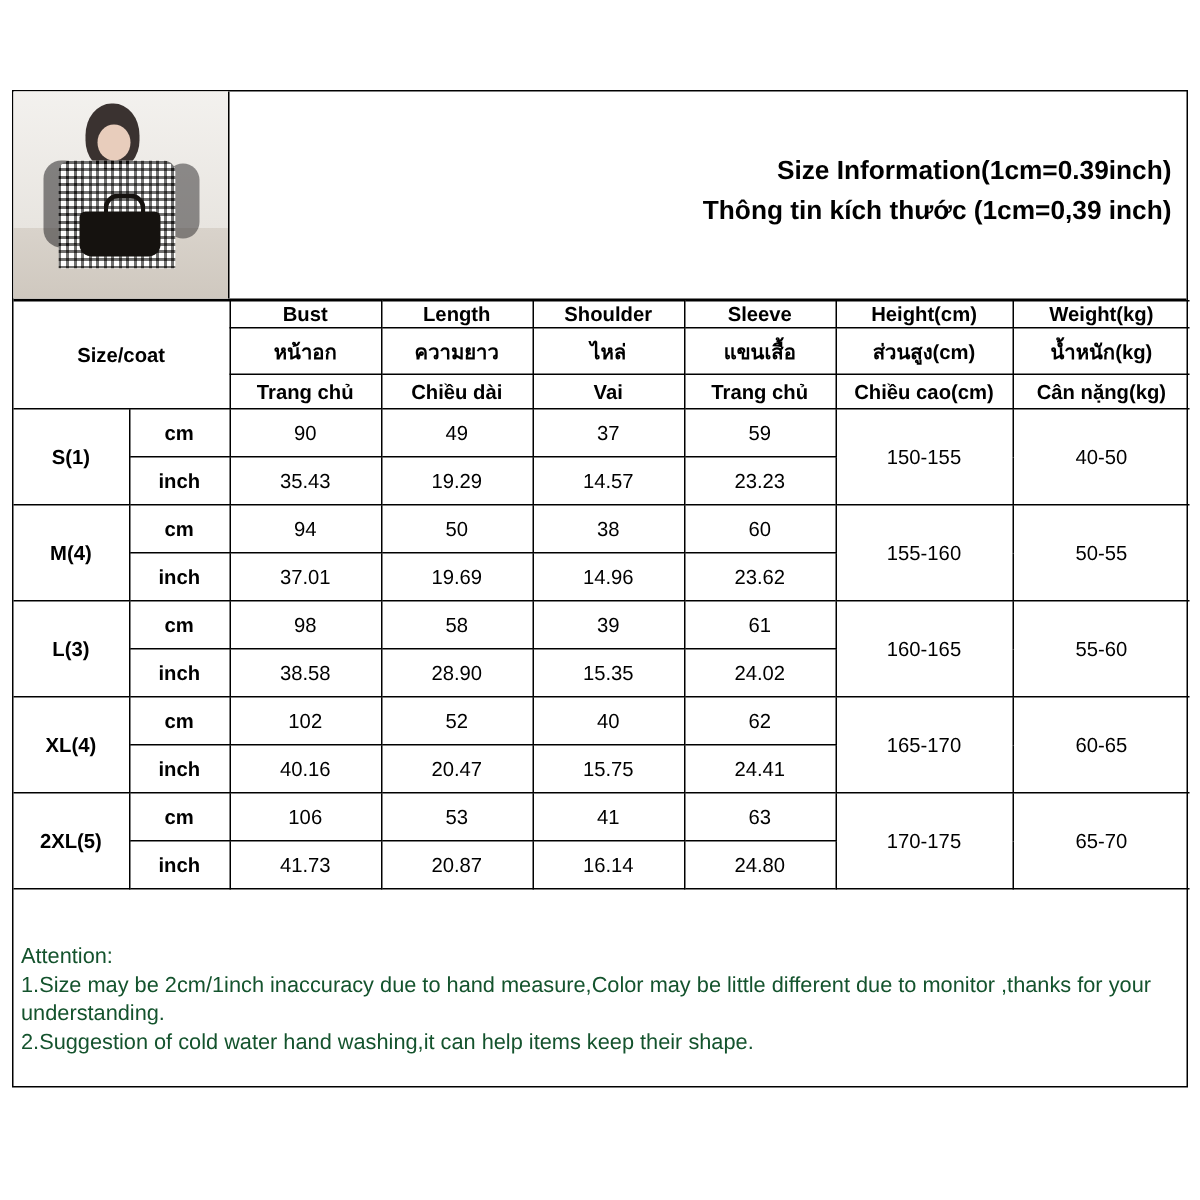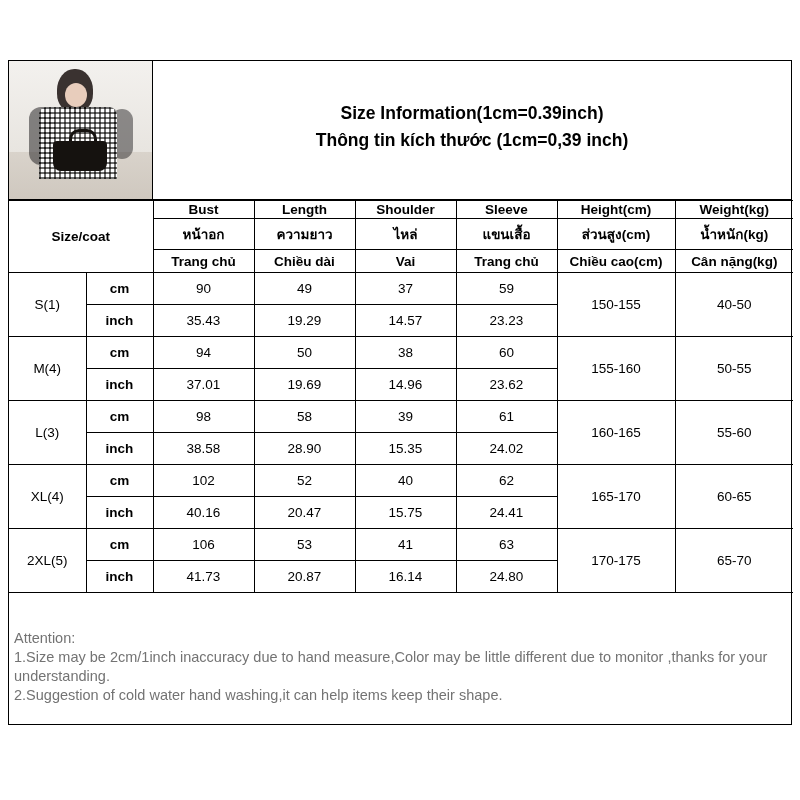--- a/index.html
+++ b/index.html
@@ -133,21 +133,21 @@
     width: 22px;
     height: 16px;
     border: 3px solid #15120f;
     border-bottom: none;
     border-radius: 10px 10px 0 0;
   }
   .title-cell {
     flex: 1;
     display: flex;
     flex-direction: column;
-    align-items: center;
+    align-items: flex-end;
     justify-content: center;
     gap: 5px;
     padding: 0 10px 6px 10px;
     box-sizing: border-box;
   }
   .title-cell .t {
     font-size: 17.5px;
     font-weight: bold;
     text-align: center;
     line-height: 1.25;
@@ -183,35 +183,35 @@
   .hdr-cell {
     font-size: 13.5px;
     font-weight: bold;
   }
   .hdr-row1 td { height: 14px; }
   .hdr-row2 td { height: 31px; }
   .hdr-row3 td { height: 23px; }
   .data-row td { height: 32px; }
   .size-name {
     font-size: 16px;
-    font-weight: normal;
+    font-weight: bold;
   }
   .unit-cell { font-weight: bold; font-size: 13.5px; }
 
   
   .attention {
     position: absolute;
     left: 8px;
     top: 625px;
     width: 784px;
     padding: 4px 6px 0 6px;
     box-sizing: border-box;
     font-size: 14.5px;
     line-height: 1.32;
-    color: #737373;
+    color: #14532d;
   }
   .attention p { margin: 0; }
 </style>
 </head>
 <body>
 
 <div id="page">
   <div class="sheet">
 
     <div class="header-row">

